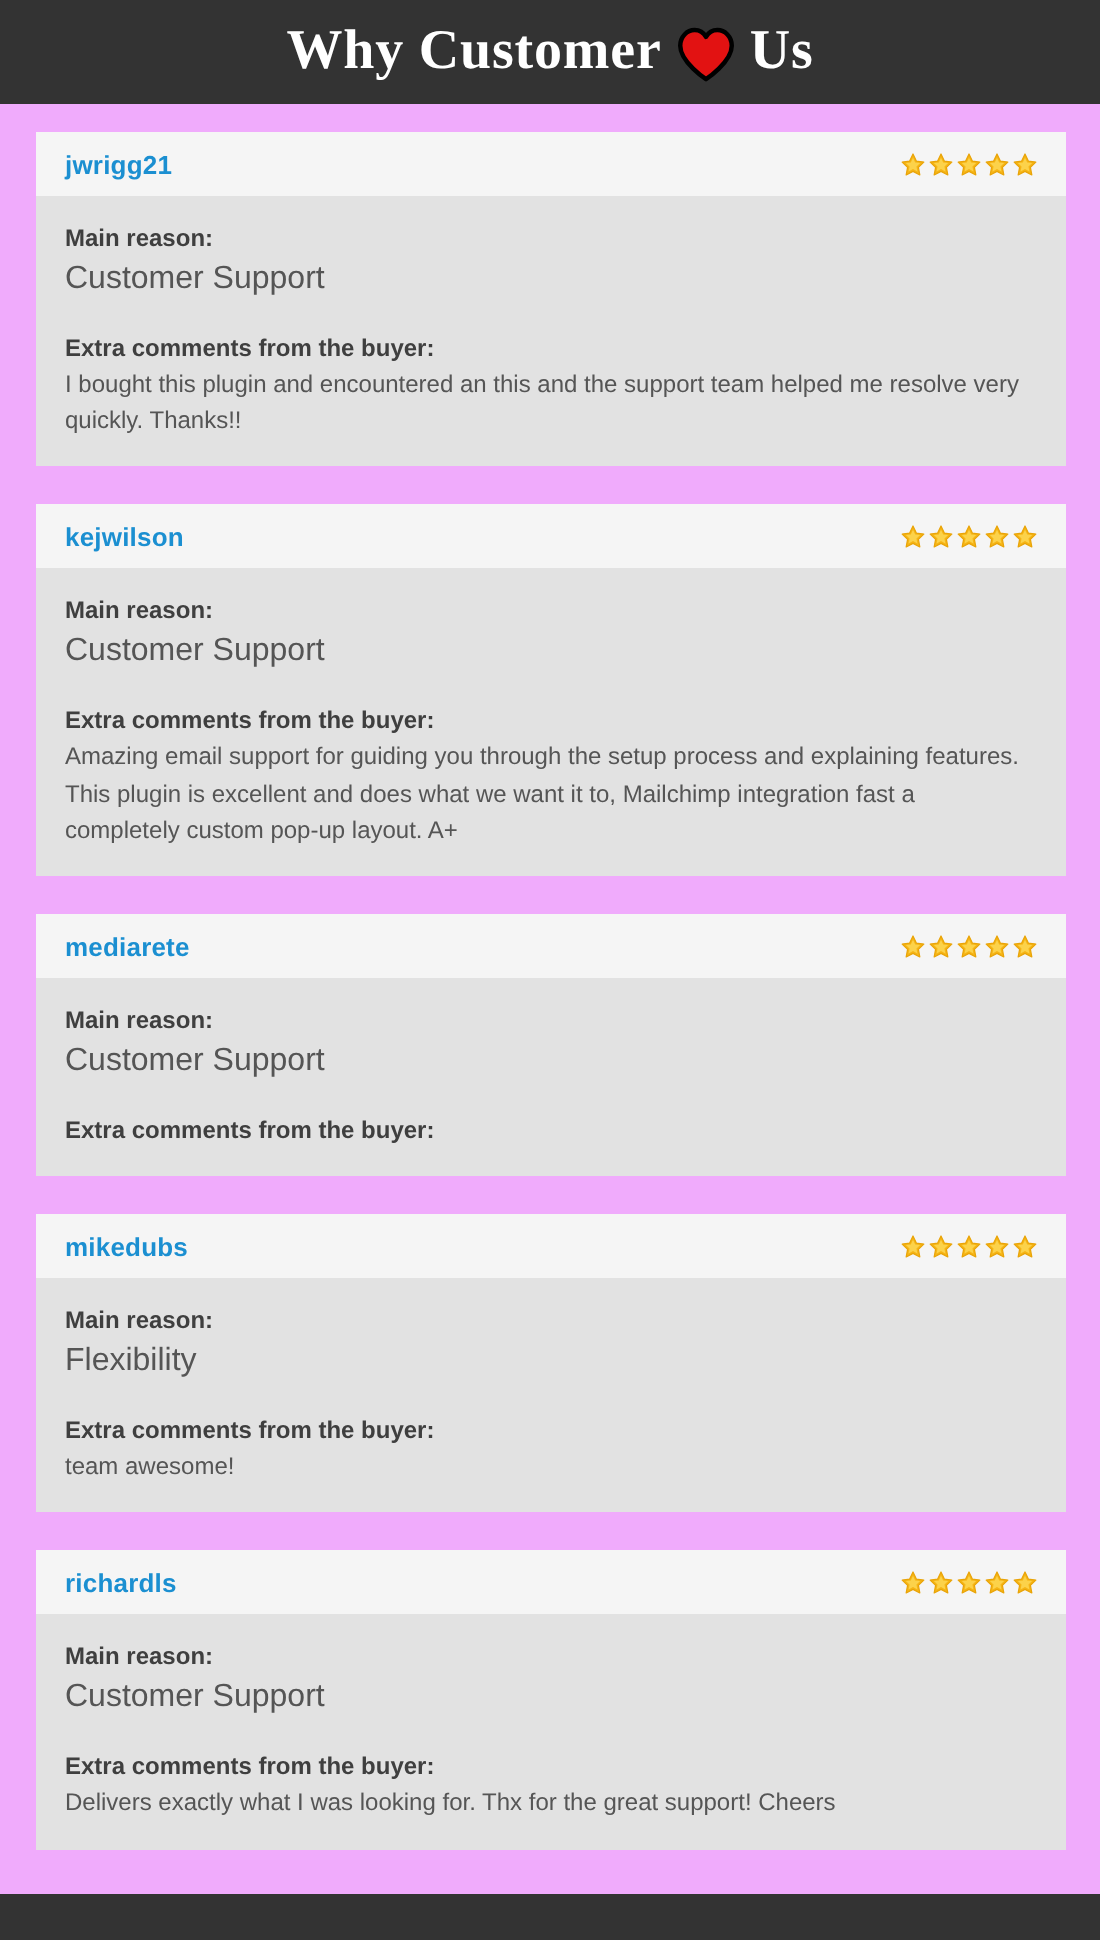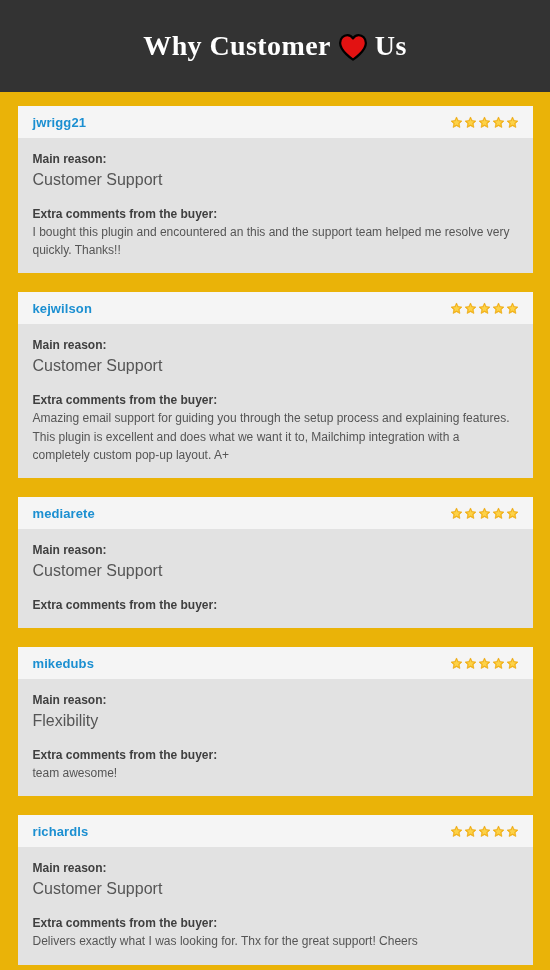--- a/index.html
+++ b/index.html
@@ -12,21 +12,21 @@
     height: 970px;
     background: #ffffff;
     font-family: "Liberation Sans", sans-serif;
     -webkit-font-smoothing: antialiased;
     overflow: hidden;
   }
 
   
   .banner {
     width: 550px;
-    height: 92px;
+    height: 52px;
     background: #333333;
     display: flex;
     align-items: center;
     justify-content: center;
     box-sizing: border-box;
   }
   .banner-title {
     font-family: "Liberation Serif", serif;
     font-weight: bold;
     font-size: 28px;
@@ -49,21 +49,21 @@
     top: 1px;
     flex: 0 0 auto;
   }
   .heart-icon svg { display: block; }
 
   
   .reviews {
     width: 550px;
     padding: 14px 0 16px 0;
     box-sizing: border-box;
-    background: #eab308;
+    background: #f0abfc;
   }
   .review-card {
     width: 515px;
     margin: 0 auto 19px auto;
     background: transparent;
   }
   .review-card:last-child {
     margin-bottom: 6px;
   }
 
@@ -235,21 +235,21 @@
           </span>
         </span>
       </div>
       <div class="card-body">
         <div class="field-block">
           <p class="field-label">Main reason:</p>
           <p class="field-value">Customer Support</p>
         </div>
         <div class="field-block">
           <p class="field-label">Extra comments from the buyer:</p>
-          <p class="comment-value">Amazing email support for guiding you through the setup process and explaining features. This plugin is excellent and does what we want it to, Mailchimp integration with a completely custom pop-up layout. A+</p>
+          <p class="comment-value">Amazing email support for guiding you through the setup process and explaining features. This plugin is excellent and does what we want it to, Mailchimp integration fast a completely custom pop-up layout. A+</p>
         </div>
       </div>
     </div>
     <div class="review-card">
       <div class="card-header">
         <span class="username">mediarete</span>
         <span class="stars" title="5 out of 5 stars">
           <span class="star">
             <svg viewBox="0 0 24 24" width="13" height="13" aria-hidden="true">
               <path d="M12 1.8 L15.1 8.4 L22 9.3 L17 14.2 L18.3 21.2 L12 17.9 L5.7 21.2 L7 14.2 L2 9.3 L8.9 8.4 Z" fill="#f6b516" stroke="#e9a408" stroke-width="1.1" stroke-linejoin="round"></path>

